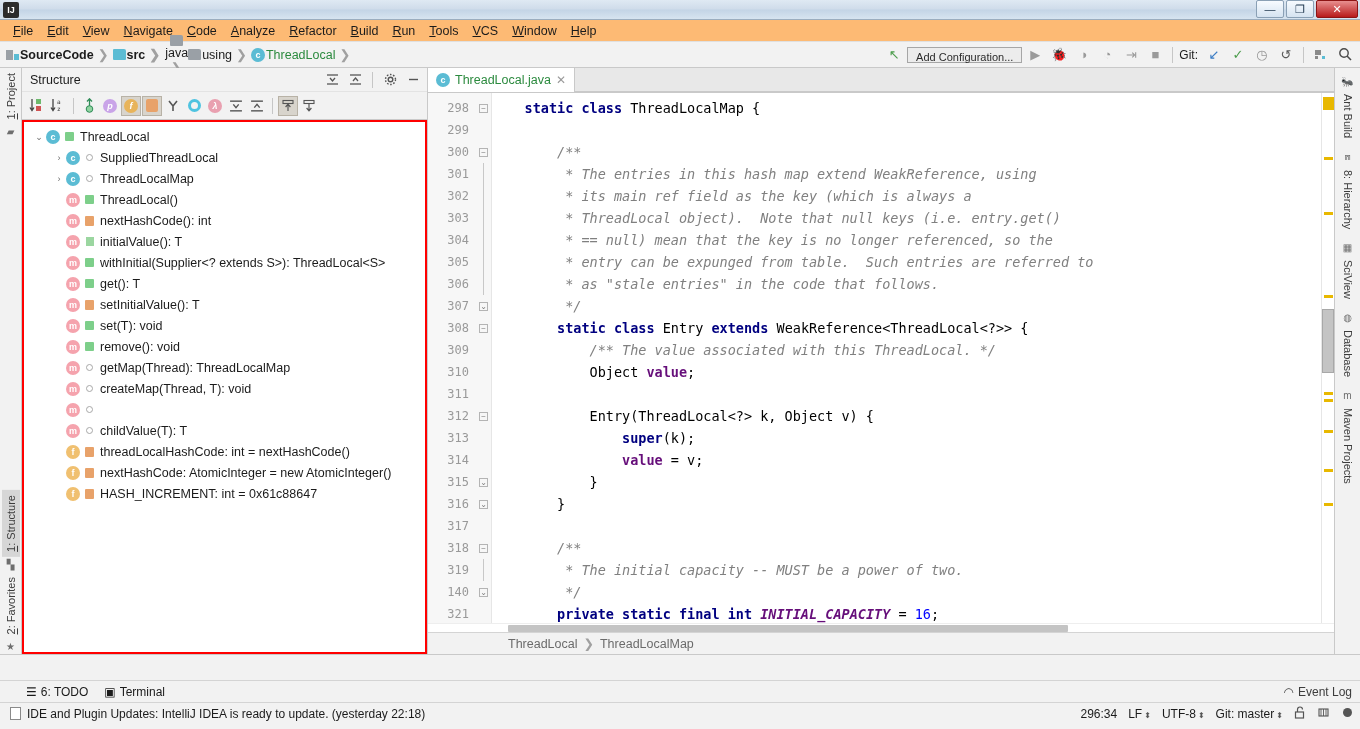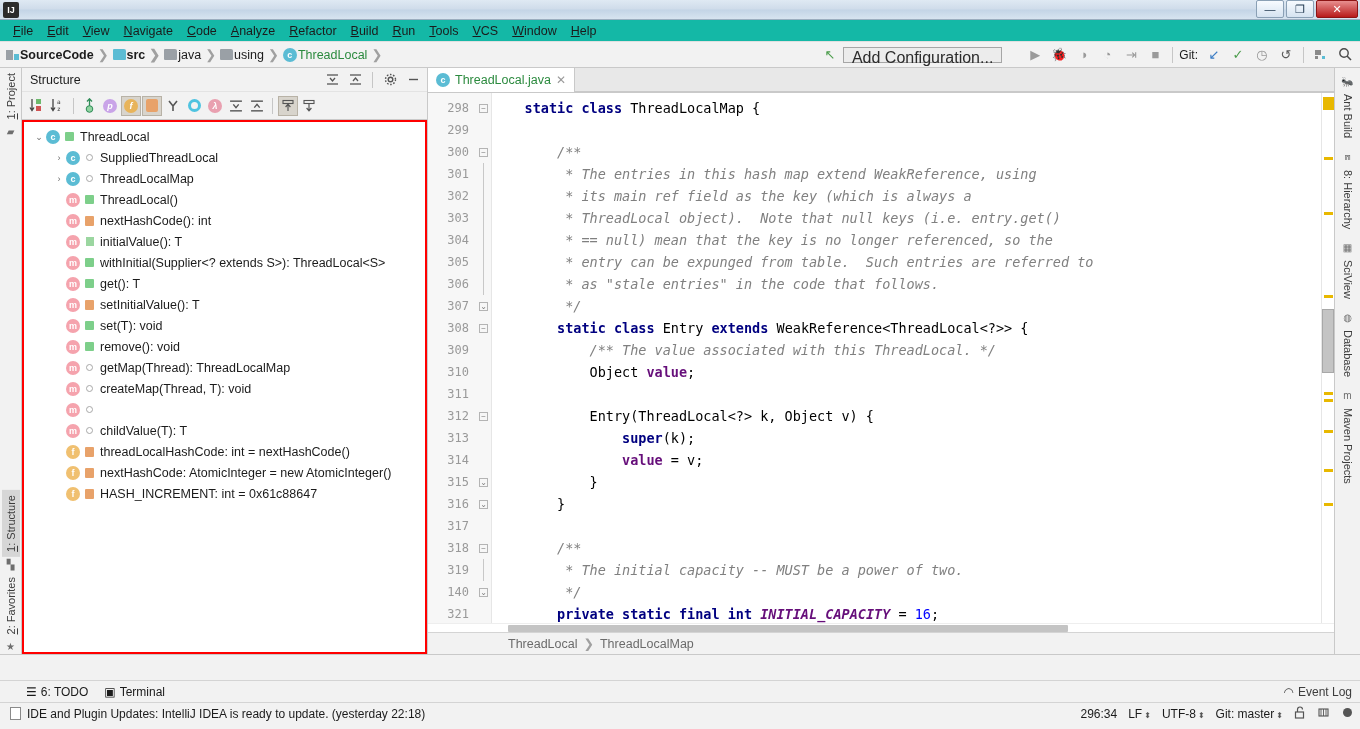--- a/index.html
+++ b/index.html
@@ -28,21 +28,21 @@
   .tb-btns { position:absolute; right:2px; top:0px; display:flex; gap:2px; }
   .tb-btn {
     width:28px;height:18px;border:1px solid #8aa0b5;border-radius:2px;
     background:linear-gradient(to bottom,#f7fbff,#d5e3f0);
     display:flex;align-items:center;justify-content:center;font-size:11px;color:#20384f;
   }
   .tb-btn.close { background:linear-gradient(to bottom,#e88f8f,#b81b1b); color:#fff; border-color:#8d1414; width:42px;}
 
   
   .menubar {
-    height:22px;background:#14b8a6;display:flex;align-items:center;
+    height:22px;background:#fdba74;display:flex;align-items:center;
     border-bottom:1px solid #e0e0e0;padding-left:6px;
   }
   .menubar .mi { padding:2px 7px; font-size:12.5px; color:#1b1b1b; cursor:default;}
   .menubar .mi u { text-decoration:underline; }
 
   
   .navbar {
     height:26px;background:#f2f2f2;display:flex;align-items:center;
     border-bottom:1px solid #c9c9c9;padding-left:6px; position:relative;
   }
@@ -60,21 +60,21 @@
     width:14px;height:14px;border-radius:50%;background:#5bbcd4;color:#fff;
     font-size:9px;display:flex;align-items:center;justify-content:center;font-weight:bold;
   }
   .toolbar-right { position:absolute; right:4px; display:flex; align-items:center; gap:2px; }
   .t-ico { width:22px;height:22px;display:flex;align-items:center;justify-content:center;font-size:13px;color:#9a9a9a; }
   .t-ico.green { color:#4a9c4a; }
   .t-ico.blue { color:#3b7cc4; }
   .t-ico.dark { color:#5a5a5a; }
   .addconf {
     border:1px solid #a6a6a6; background:#ececec;
-    padding:2px 8px; font-size:16px; color:#2b2b2b; height:16px; line-height:15px; margin-right:20px;
+    padding:2px 8px; font-size:11px; color:#2b2b2b; height:16px; line-height:15px; margin-right:0;
   }
   .vdiv { width:1px;height:16px;background:#c6c6c6;margin:0 4px; }
   .gitlbl { font-size:12px;color:#1b1b1b; margin-right:3px; }
 
   
   .main { display:flex; height:586px; width:100%; }
 
   
   .rail {
     width:22px;background:#f2f2f2;border-right:1px solid #c9c9c9;
@@ -233,21 +233,21 @@
       <div style="display: flex; align-items: center;">
         <span class="ic-mod"></span>
         <span class="lbl bold">SourceCode</span>
         <span class="sep">❯</span>
       </div>
       <div style="display: flex; align-items: center; font-weight: bold;">
         <span class="ic-folder"></span>
         <span class="lbl ">src</span>
         <span class="sep">❯</span>
       </div>
-      <div style="display: flex; align-items: center;">
+      <div style="display: flex; align-items: center; flex-direction: column;">
         <span class="ic-folder grey"></span>
         <span class="lbl ">java</span>
         <span class="sep">❯</span>
       </div>
       <div style="display: flex; align-items: center;">
         <span class="ic-folder grey"></span>
         <span class="lbl ">using</span>
         <span class="sep">❯</span>
       </div>
       <div style="display: flex; align-items: center;">

